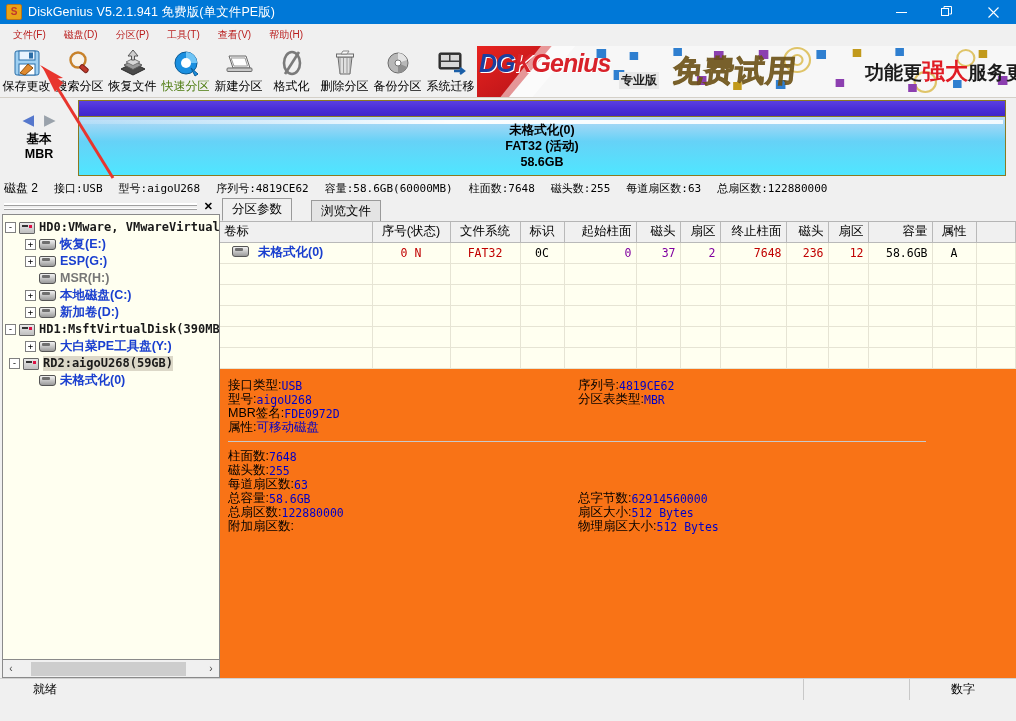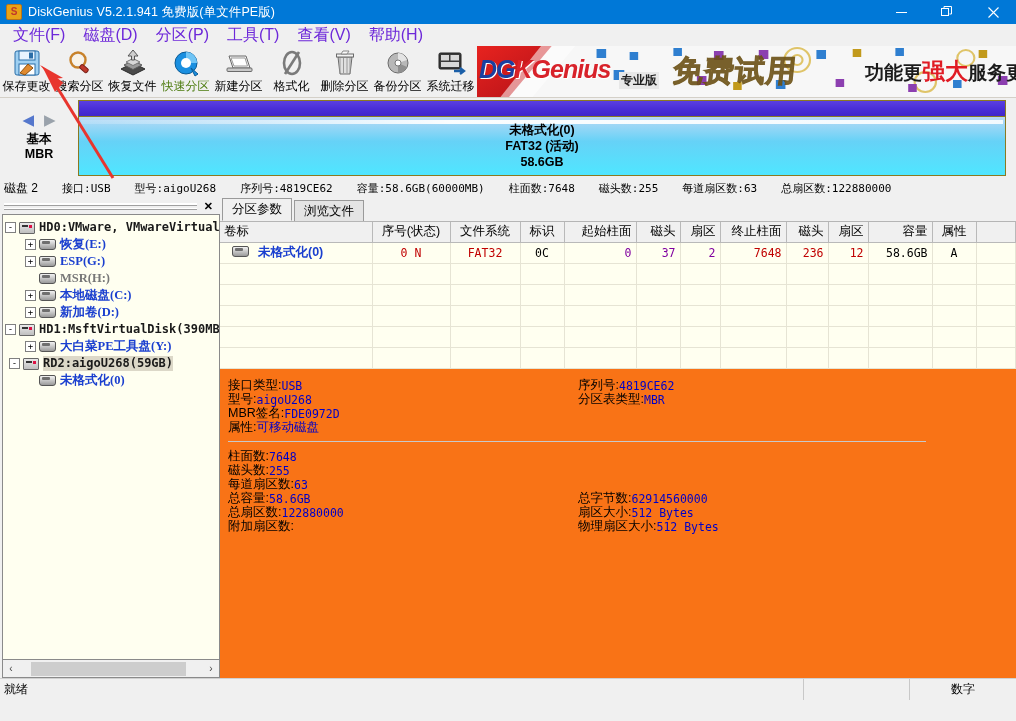--- a/index.html
+++ b/index.html
@@ -28,21 +28,21 @@
     width: 46px; height: 24px; display: flex; align-items: center; justify-content: center;
     color: #fff; font-size: 12px;
   }
 
   
   #menubar {
     height: 22px; background: #f0f0f0; display: flex; align-items: center;
     padding-left: 4px; border-bottom: 1px solid #f0f0f0;
   }
   #menubar .mi {
-    font-size: 16px; color: #6d28d9; padding: 12px 9px; line-height: 16px; white-space: nowrap;
+    font-size: 10px; color: #b91c1c; padding: 12px 9px; line-height: 16px; white-space: nowrap;
   }
 
   
   #toolbar {
     height: 52px; background: #f0f0f0; display: flex; align-items: flex-start;
     position: relative; border-bottom: 1px solid #d4d0c8; overflow: hidden;
   }
   .tbtn {
     width: 53px; height: 50px; display: flex; flex-direction: column;
     align-items: center; justify-content: flex-start; padding-top: 2px;
@@ -53,21 +53,21 @@
 
   
   #adbanner {
     flex: 1; height: 51px; position: relative; overflow: hidden;
     background:
       linear-gradient(90deg, rgba(210,25,30,.92) 0 6%, rgba(255,255,255,0) 12%),
       linear-gradient(115deg, #f4f4f4 0 30%, #fdfdfd 30% 55%, #f6f6f6 55% 100%);
   }
   .ad-layer { position: absolute; top: 0; left: 0; right: 0; bottom: 0; }
   #ad-dgtext {
-    position: absolute; left: 2px; top: 6px; font-size: 25px; font-weight: bold;
+    position: absolute; left: 2px; top: 0; font-size: 25px; font-weight: bold;
     font-style: italic; color: #1a3fa0; letter-spacing: -1px; line-height: 34px;
     text-shadow: 1px 1px 0 #fff;
   }
   #ad-dgtext .k { color: #d8222a; }
   #ad-pro {
     position: absolute; left: 142px; top: 26px; font-size: 12px; font-weight: bold;
     color: #222; background: #e8e8e8; padding: 0 2px;
   }
   #ad-free {
     position: absolute; left: 196px; top: 4px; font-size: 30px; font-weight: bold;
@@ -113,21 +113,21 @@
     content: ""; position: absolute; left: 2px; right: 2px; top: 3px; height: 4px;
     background: linear-gradient(90deg, rgba(255,255,255,.15), rgba(255,255,255,.95) 40%, rgba(255,255,255,.85));
   }
   .partbar .pl {
     font-size: 12.5px; font-weight: bold; color: #000; line-height: 16px; position: relative; z-index: 2;
   }
 
   
   #diskinfo {
     height: 20px; background: #f0f0f0; display: flex; align-items: center;
-    font-size: 12px; color: #000; padding-left: 4px; gap: 8px;
+    font-size: 12px; color: #000; padding-left: 4px; gap: 0;
   }
   #diskinfo .seg { margin-right: 16px; white-space: nowrap; }
   #diskinfo .mono { font-family: "DejaVu Sans Mono", monospace; font-size: 11px; }
 
   
   #main { display: flex; height: 480px; background: #f0f0f0; }
 
   
   #treepanel {
     width: 220px; height: 480px; display: flex; flex-direction: column;
@@ -167,40 +167,40 @@
   }
   .ico-part {
     width: 17px; height: 11px; margin-right: 4px; flex: 0 0 auto; position: relative;
     background: linear-gradient(180deg,#f2f2f2,#9a9a9a); border: 1px solid #555;
     border-radius: 2px 2px 3px 3px;
   }
   .ico-part::after {
     content: ""; position: absolute; left: 2px; top: 1px; right: 5px; height: 3px;
     background: #6f6f6f; border-radius: 1px;
   }
-  .tlabel-txt { line-height: 15px; font-family: Liberation Serif, serif; }
+  .tlabel-txt { line-height: 15px; }
   .tlabel-txt.bold-dark { font-weight: bold; color: #1a1a1a; font-family: "DejaVu Sans Mono", monospace; font-size: 12px; }
   .tlabel-txt.blue { font-weight: bold; color: #1a3fcf; }
   .tlabel-txt.gray { font-weight: bold; color: #777; }
   .tnode.selected .tlabel-txt { background: #dcd8c8; }
   #treescroll {
     height: 18px; background: #f0f0f0; display: flex; align-items: center;
     margin: 0 0 0 2px; border: 1px solid #8a8a8a; border-top: none;
   }
   .sbtn { width: 16px; height: 16px; display: flex; align-items: center; justify-content: center; font-size: 10px; color: #444; }
   .sbar-track { flex: 1; height: 16px; background: #f0f0f0; position: relative; }
   .sbar-thumb { position: absolute; left: 12px; top: 1px; height: 14px; width: 155px; background: #cdcdcd; }
 
   
   #content { flex: 1; display: flex; flex-direction: column; background: #f0f0f0; }
   #tabstrip { height: 23px; display: flex; align-items: flex-end; background: #f0f0f0; padding-left: 2px; }
   .tab {
     height: 21px; padding: 0 9px; font-size: 12.5px; color: #000;
     display: flex; align-items: center; background: #e4e4e4;
-    border: 1px solid #9a9a9a; border-bottom: none; margin-right: 2px;
+    border: 1px solid #9a9a9a; border-bottom: none; margin-right: 19px;
   }
   .tab.active { background: #f0f0f0; height: 23px; border-bottom: 1px solid #f0f0f0; }
 
   
   #ptable { background: #fffff0; border-top: 1px solid #b5b5b5; }
   #ptable table { border-collapse: collapse; width: 100%; table-layout: fixed; }
   #ptable th {
     height: 20px; font-size: 12.5px; font-weight: normal; color: #000;
     background: #f0f0f0; border-right: 1px solid #b9b9b9; border-bottom: 1px solid #b9b9b9;
     padding: 0 4px;
@@ -233,21 +233,21 @@
   .dval {
     color: #0000c8; flex: 1;
     font-family: "DejaVu Sans Mono", monospace; font-size: 11.5px; white-space: nowrap;
   }
   .dval.cjk { font-family: "Liberation Sans", sans-serif; font-size: 12.5px; }
   .dsep { height: 1px; background: #c8c8c8; margin: 6px 0 8px 0; }
 
   
   #statusbar {
     height: 21px; background: #f0f0f0; border-top: 1px solid #d0d0d0;
-    display: flex; align-items: center; font-size: 12px; color: #000;
+    display: flex; align-items: center; font-size: 12px; color: #000; padding-left: 29px;
   }
   #statusbar .sb-main { flex: 1; padding-left: 4px; border-right: 1px solid #c8c8c8; height: 21px; display: flex; align-items: center; }
   #statusbar .sb-cell { width: 106px; border-right: 1px solid #c8c8c8; height: 21px; display: flex; align-items: center; justify-content: center; }
   #statusbar .sb-cell:last-child { border-right: none; }
 
   
   #annot { position: absolute; left: 0; top: 0; width: 1016px; height: 721px; pointer-events: none; z-index: 50; }
 </style>
 </head>
 <body>

